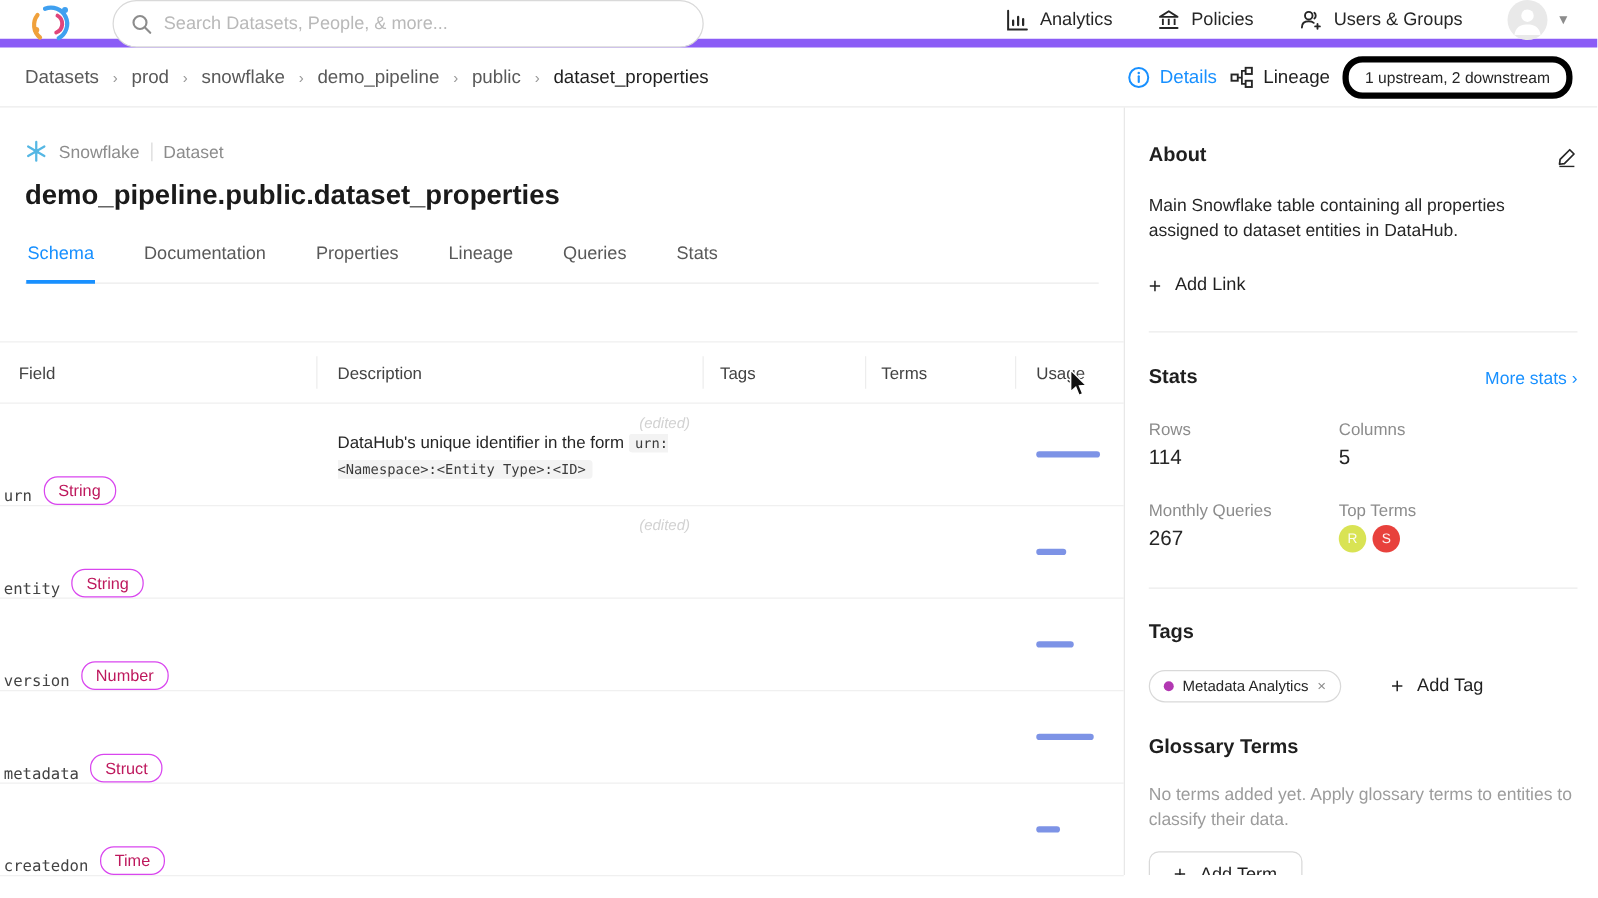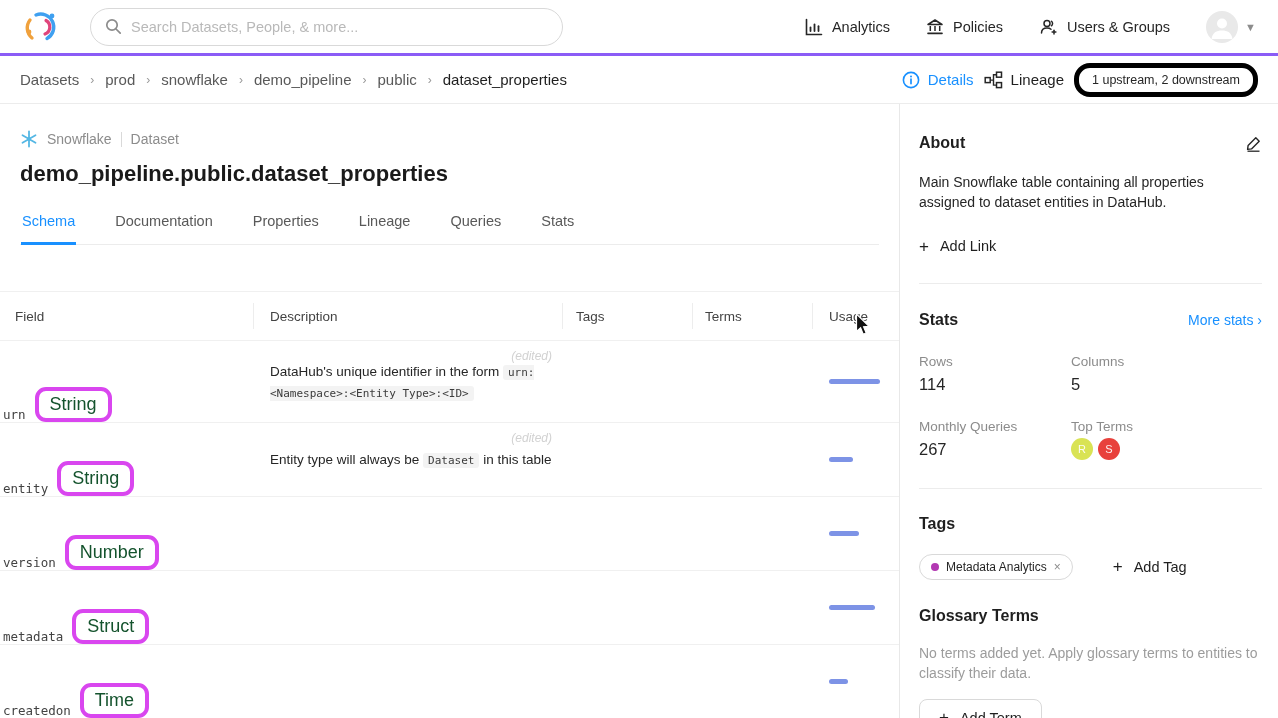--- a/index.html
+++ b/index.html
@@ -1,20 +1,20 @@
 <!DOCTYPE html>
 <html><head>
 <meta charset="utf-8">
 <style>
   *{box-sizing:border-box;margin:0;padding:0}
   html,body{width:1278px;height:718px;overflow:hidden}
   body{font-family:"Liberation Sans",sans-serif;background:#fff;color:#262626;position:relative;font-size:14px}
 
   
-  .topnav{height:56px;display:flex;align-items:center;padding:0 22px;border-bottom:3px solid #8b5cf6}
+  .topnav{height:38px;display:flex;padding:0 22px;border-bottom:7px solid #8b5cf6}
   .logo{width:38px;height:38px;margin-right:30px;flex:0 0 auto;cursor:pointer}
   .search{flex:0 0 473px;height:38px;border:1px solid #d9d9d9;border-radius:20px;display:flex;align-items:center;padding:0 14px;gap:9px;background:#fff}
   .search input{border:none;outline:none;flex:1;font-size:14.5px;color:#262626;font-family:inherit;background:transparent}
   .search input::placeholder{color:#b9b9b9}
   .topnav-right{margin-left:auto;display:flex;align-items:center;gap:36px}
   .nav-item{display:flex;align-items:center;gap:9px;font-size:14.5px;font-weight:500;color:#262626;cursor:pointer}
   .avatar-wrap{display:flex;align-items:center;gap:7px;cursor:pointer}
   .avatar{width:32px;height:32px;border-radius:50%;background:#e9e9e9;overflow:hidden;display:flex;align-items:center;justify-content:center}
   .caret{color:#8c8c8c;font-size:11px}
 
@@ -51,21 +51,21 @@
   .th:not(:first-child)::before{content:'';position:absolute;left:0;top:11px;bottom:11px;width:1px;background:#ededed}
   .th:nth-child(1){width:253px;padding-left:15px}
   .th:nth-child(2){width:309px;padding-left:17px}
   .th:nth-child(3){width:130px;padding-left:14px}
   .th:nth-child(4){width:120px;padding-left:13px}
   .th:nth-child(5){flex:1;padding-left:17px}
   .tr{display:flex;border-bottom:1px solid #f0f0f0;min-height:74px}
   .tr:first-of-type{min-height:82px}
   .td-field{width:253px;display:flex;align-items:flex-end;gap:9px;padding-left:3px}
   .f-name{font-family:"DejaVu Sans Mono",monospace;font-size:12.5px;color:#434343}
-  .f-type{border:4px solid #d946ef;border-radius:11px;padding:3px 11px;font-size:18px;color:#14532d;cursor:default;background:#fff}
+  .f-type{border:1px solid #d946ef;border-radius:11px;padding:3px 11px;font-size:13px;color:#be185d;cursor:default;background:#fff}
   .td-desc{width:309px;position:relative;display:flex;flex-direction:column;justify-content:center;padding:16px 8px 14px 17px;font-size:13.5px;line-height:1.5;color:#262626}
   .edited{position:absolute;top:6px;right:10px;color:#d2d2d2;font-style:italic;font-size:12px}
   .td-desc code{font-family:"DejaVu Sans Mono",monospace;font-size:11px;background:#f3f3f3;border-radius:3px;padding:1px 5px;color:#3b3b3b}
   .td-tags{width:130px}
   .td-terms{width:120px}
   .td-usage{flex:1;display:flex;align-items:center;padding-left:17px}
   .usage-bar{height:5px;border-radius:3px}
 
   
   .side-h{font-size:16px;font-weight:600;color:#1f1f1f}
@@ -259,21 +259,20 @@
     </div>
   </div>
 
   <div class="tr">
     <div class="td-field">
       <span class="f-name">entity</span>
       <span class="f-type">String</span>
     </div>
     <div class="td-desc">
               <span class="edited">(edited)</span>
-              <div><span>Entity type will always be </span><code>Dataset</code><span> in this table</span></div>
             </div>
     <div class="td-tags"></div>
     <div class="td-terms"></div>
     <div class="td-usage">
       <div class="usage-bar" style="width: 24px; background: rgb(125, 147, 230);"></div>
     </div>
   </div>
 
   <div class="tr">
     <div class="td-field">

